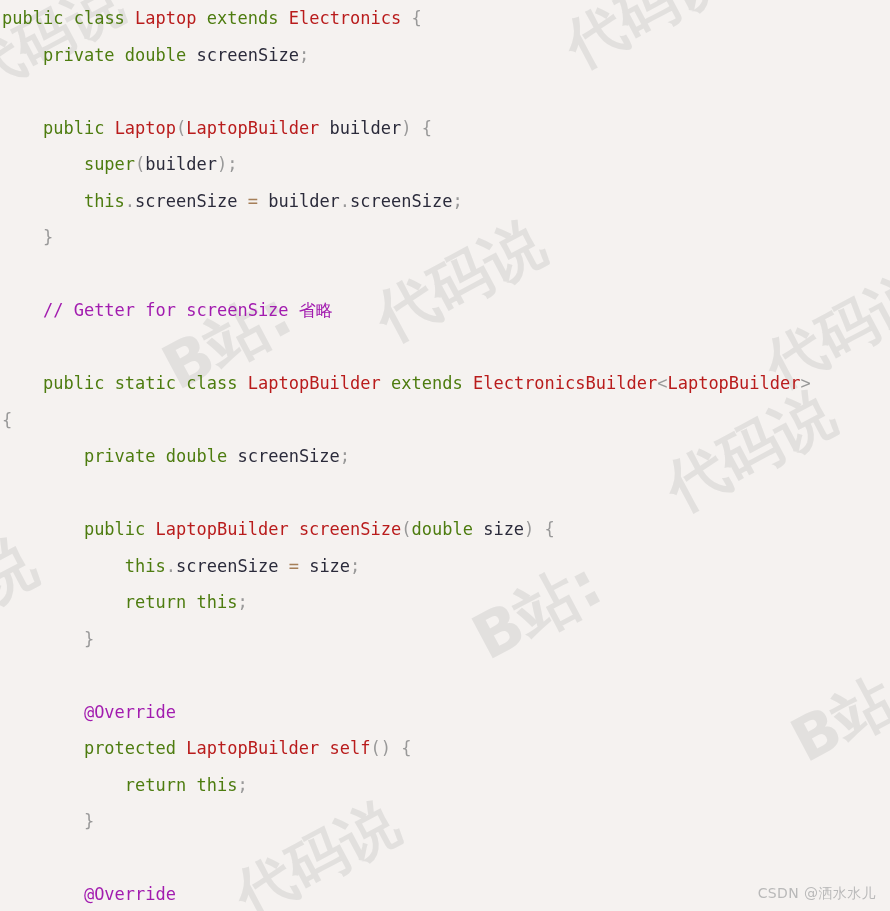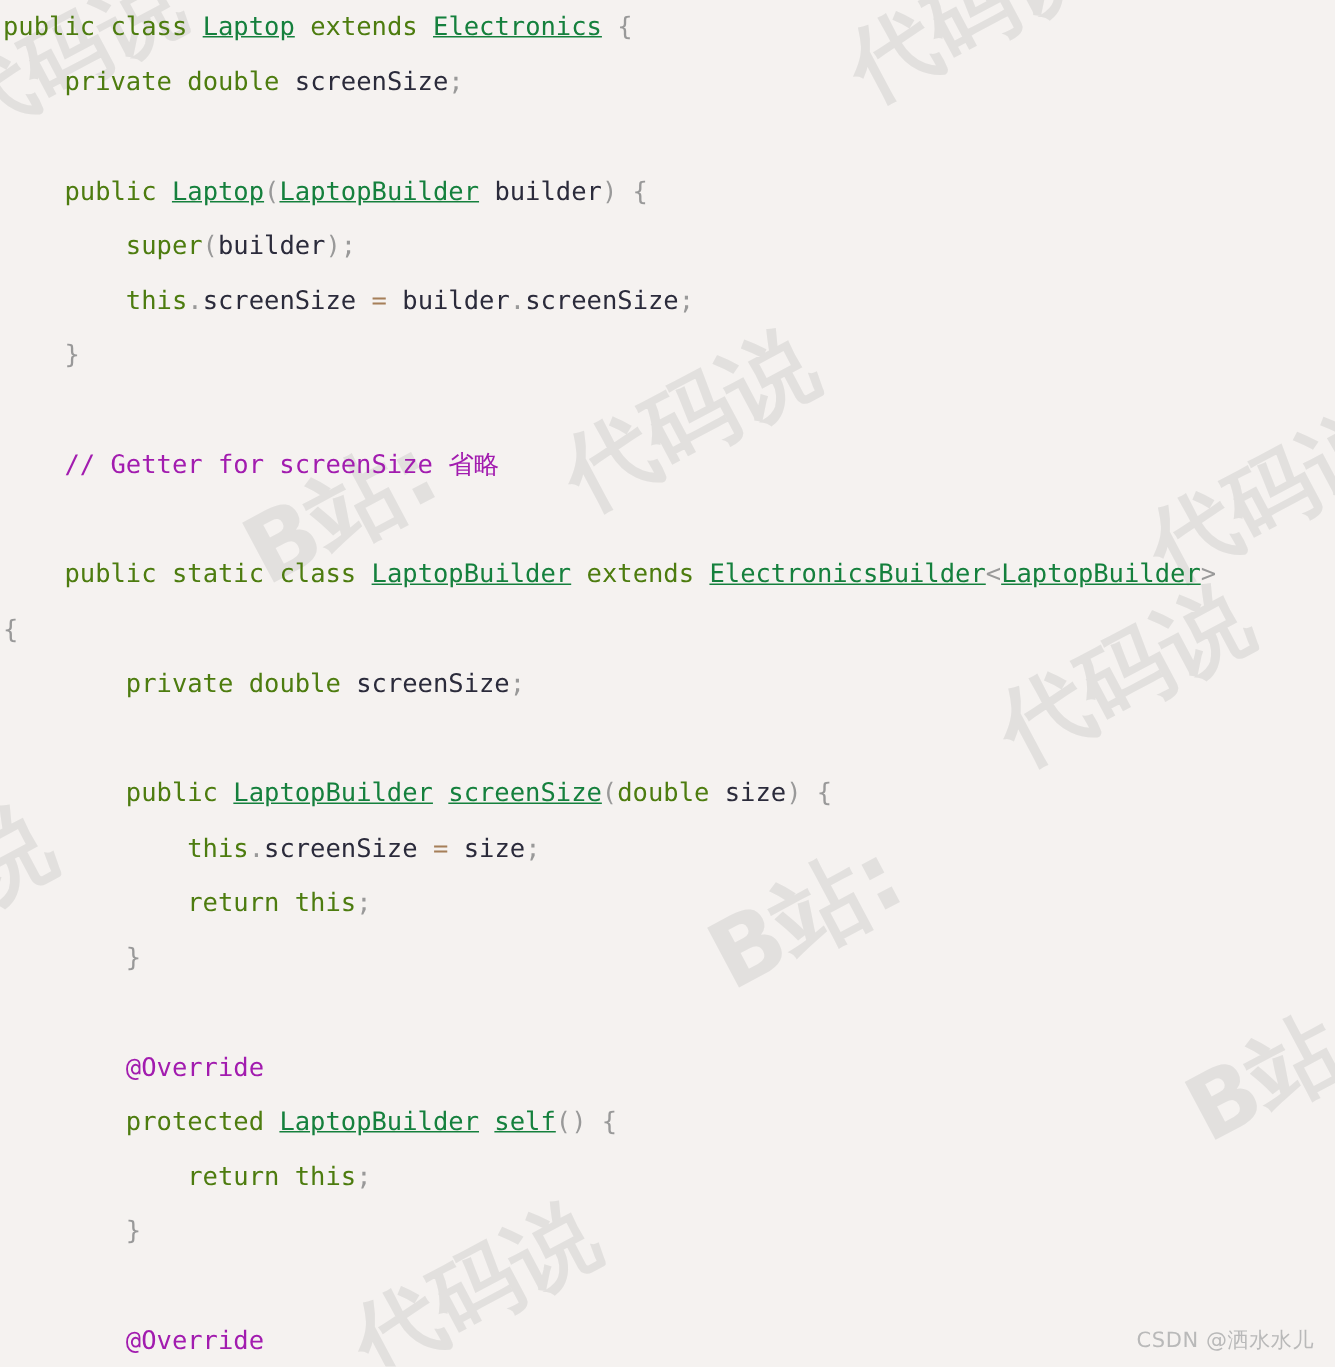--- a/index.html
+++ b/index.html
@@ -54,21 +54,21 @@
     white-space: pre;
   }
   .ln {
     display: block;
     height: 36.5px;
     padding-left: 2px;
   }
 
   
   .k   { color: #4d7c0f; }           
-  .cls { color: #15803d; text-decoration: underline; }           
+  .cls { color: #b91c1c; }           
   .pun { color: #999999; }           
   .op  { color: #a67f59; }           
   .cmt { color: #a21caf; }           
   .pl  { color: #2b2b3b; }           
 
   
   #csdn-watermark {
     position: absolute;
     right: 14px;
     bottom: 8px;

